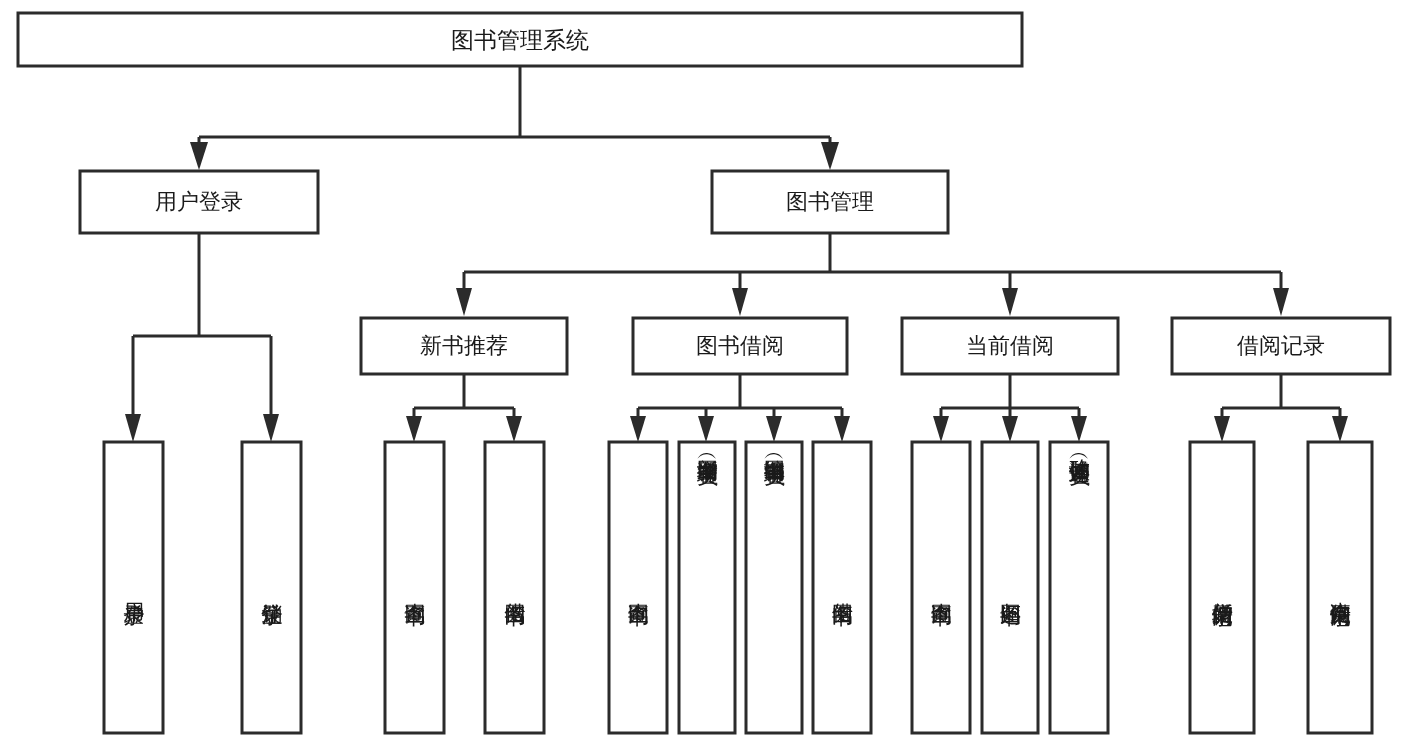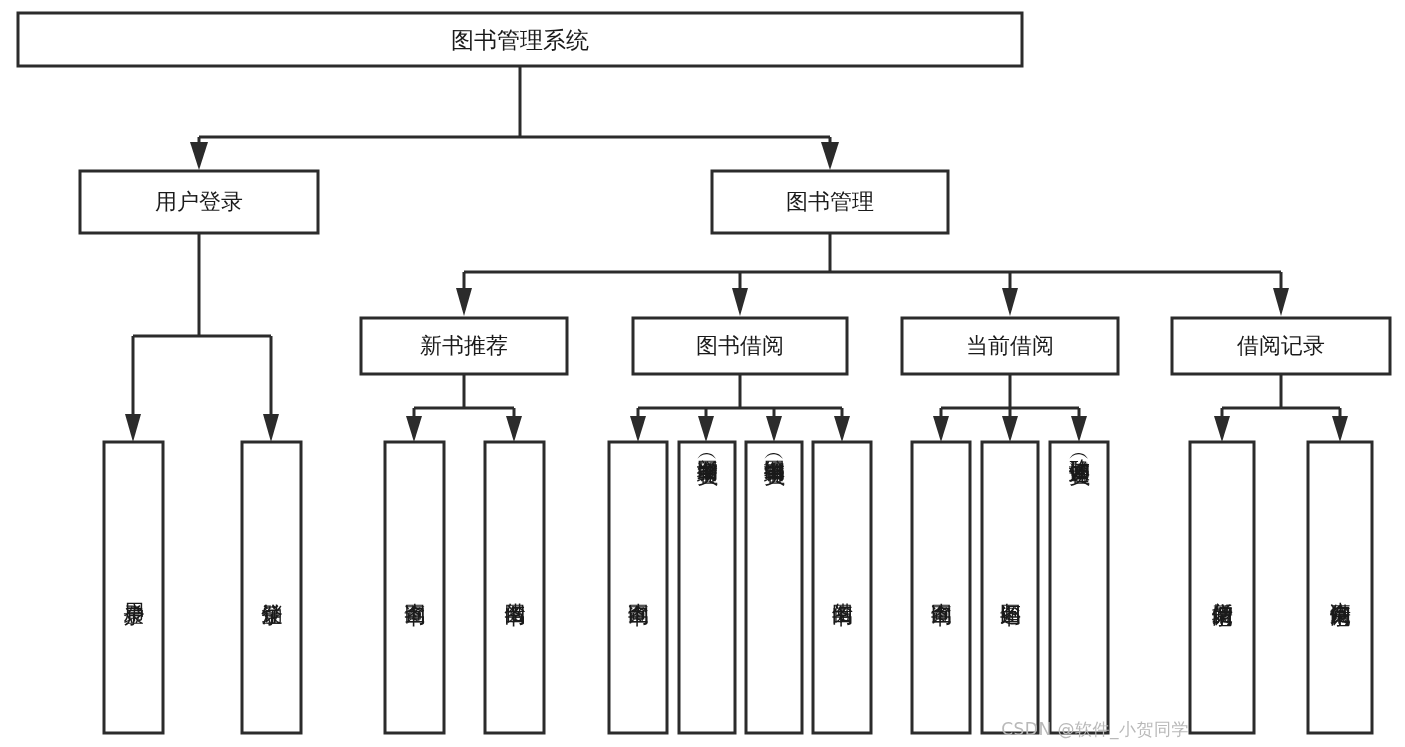--- a/index.html
+++ b/index.html
@@ -254,14 +254,13 @@
   </div>
 
   <div class="vlabel-wrap" style="left:1190px; top:442px; width:64px; height:291px;">
     <span class="vlabel">新增借阅记录</span>
   </div>
 
   <div class="vlabel-wrap" style="left:1308px; top:442px; width:64px; height:291px;">
     <span class="vlabel">查询借阅记录</span>
   </div>
 
-  <div id="watermark">CSDN @软件_小贺同学</div>
 </div>
 
 </body></html>

